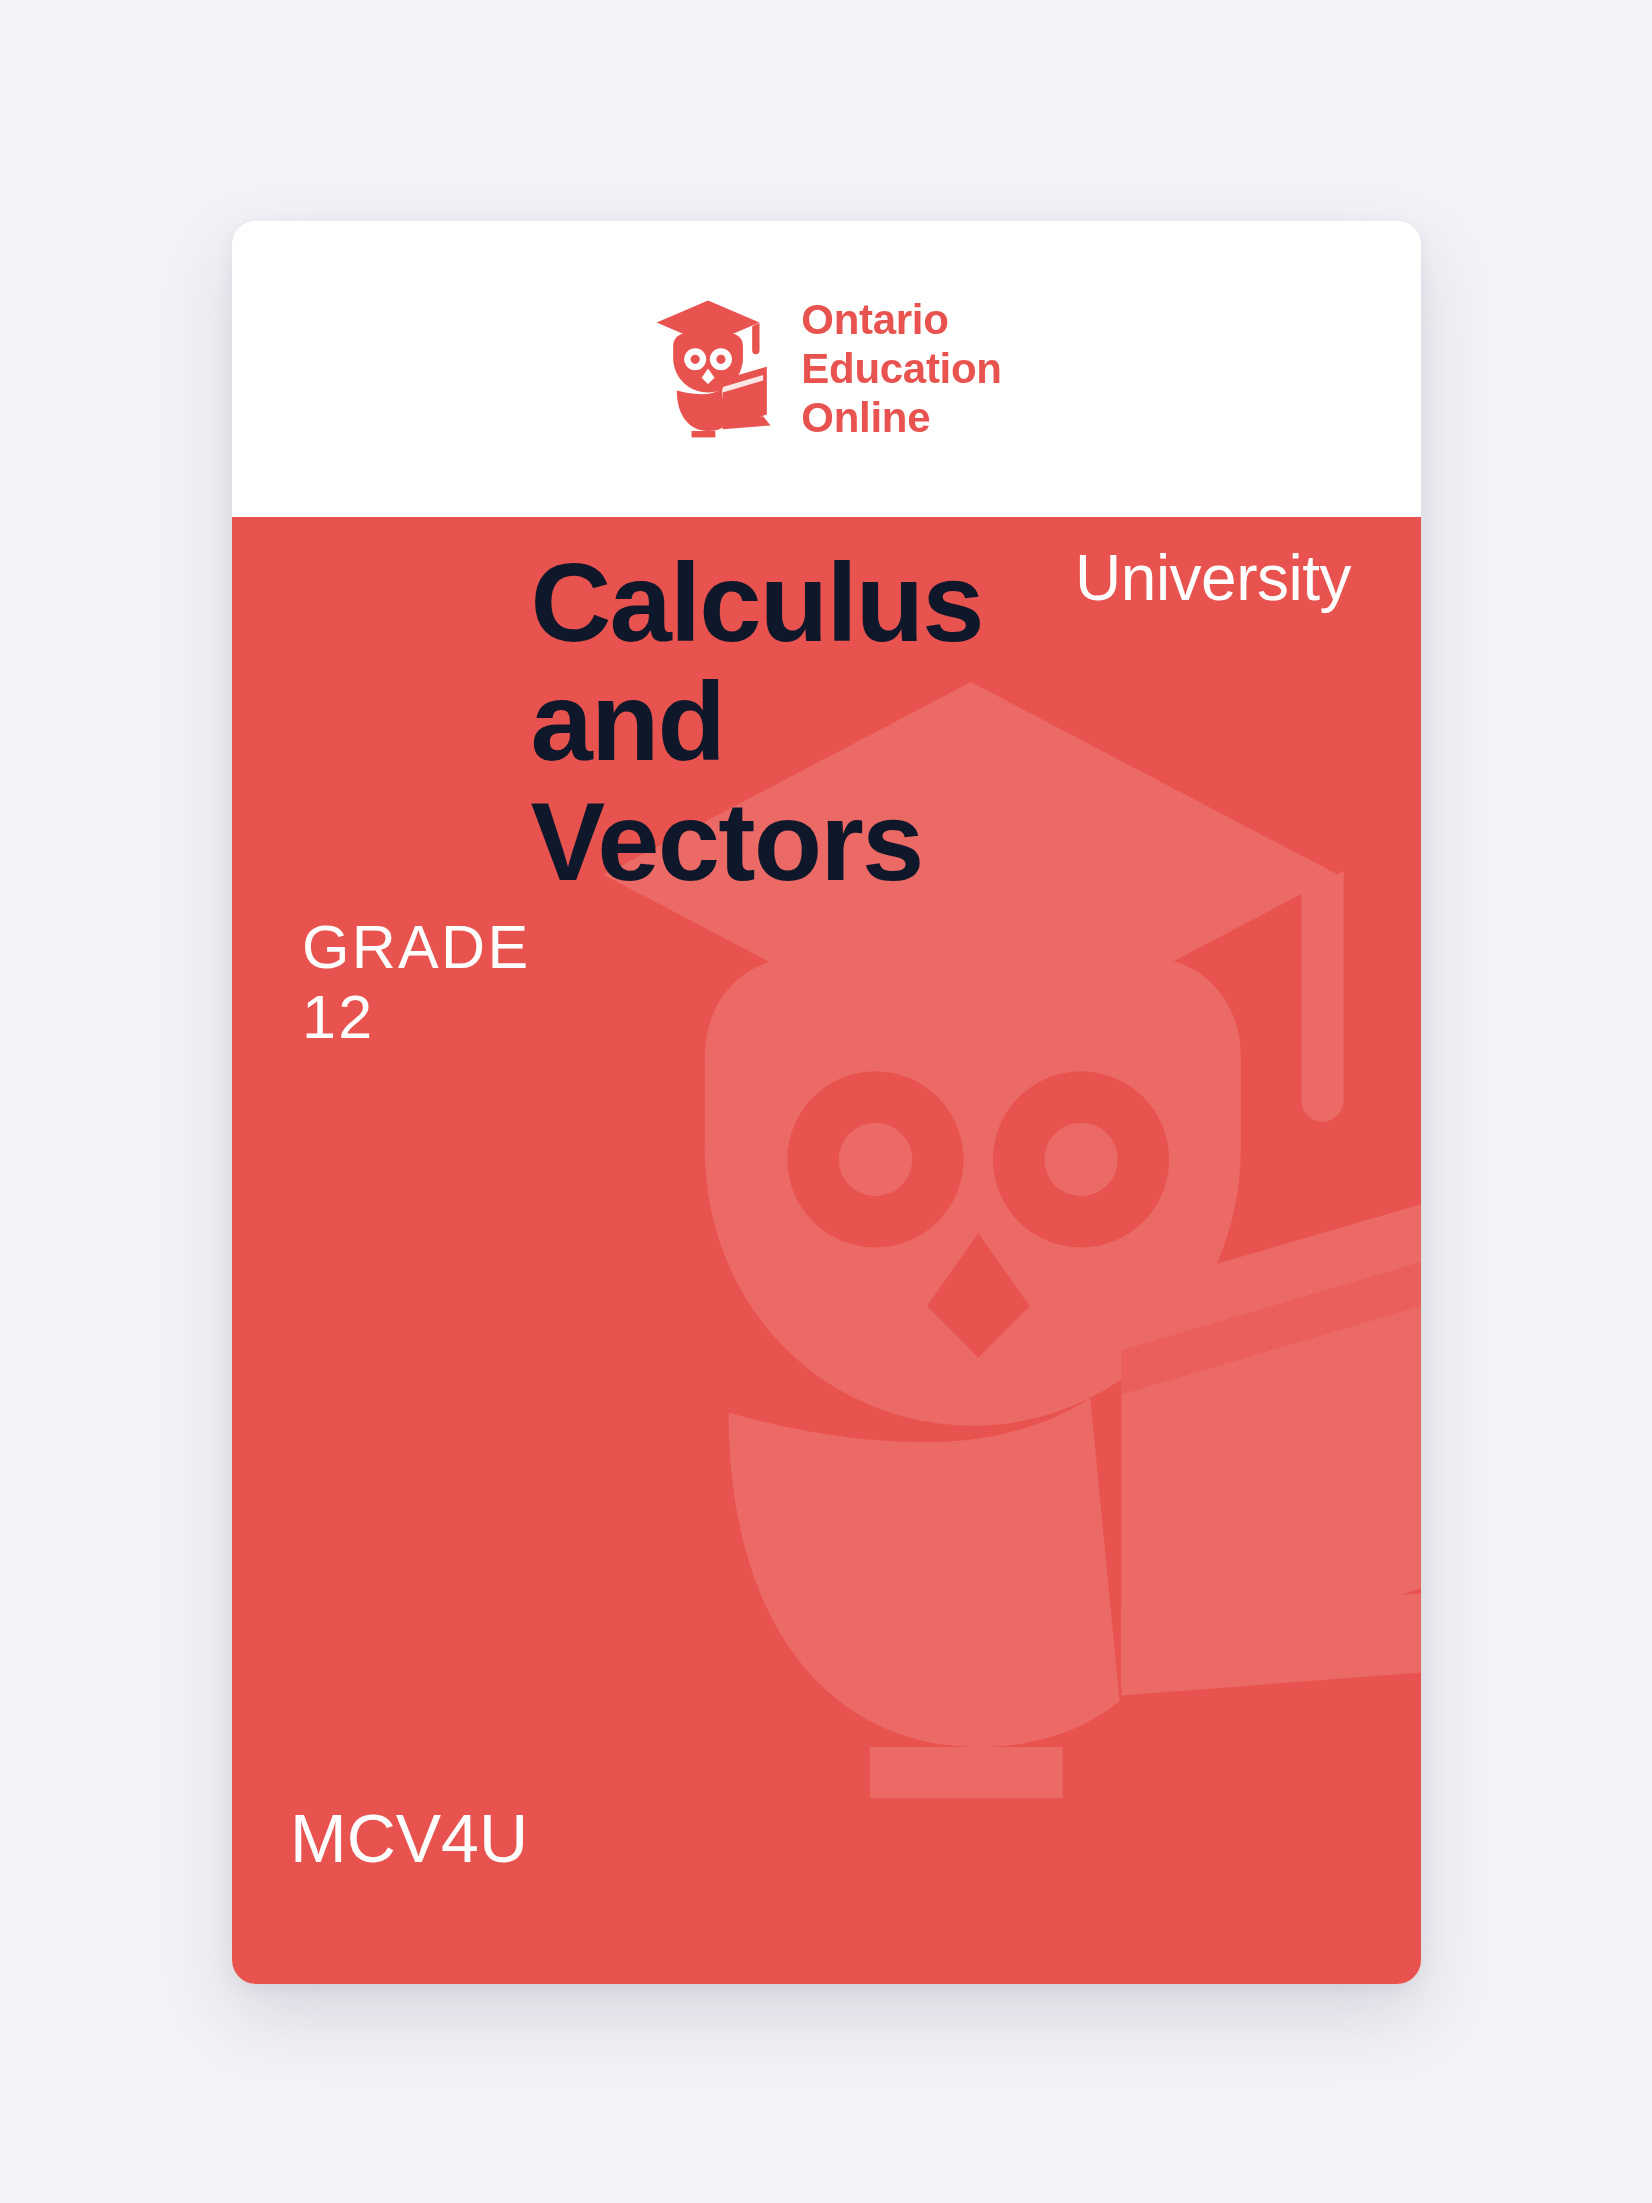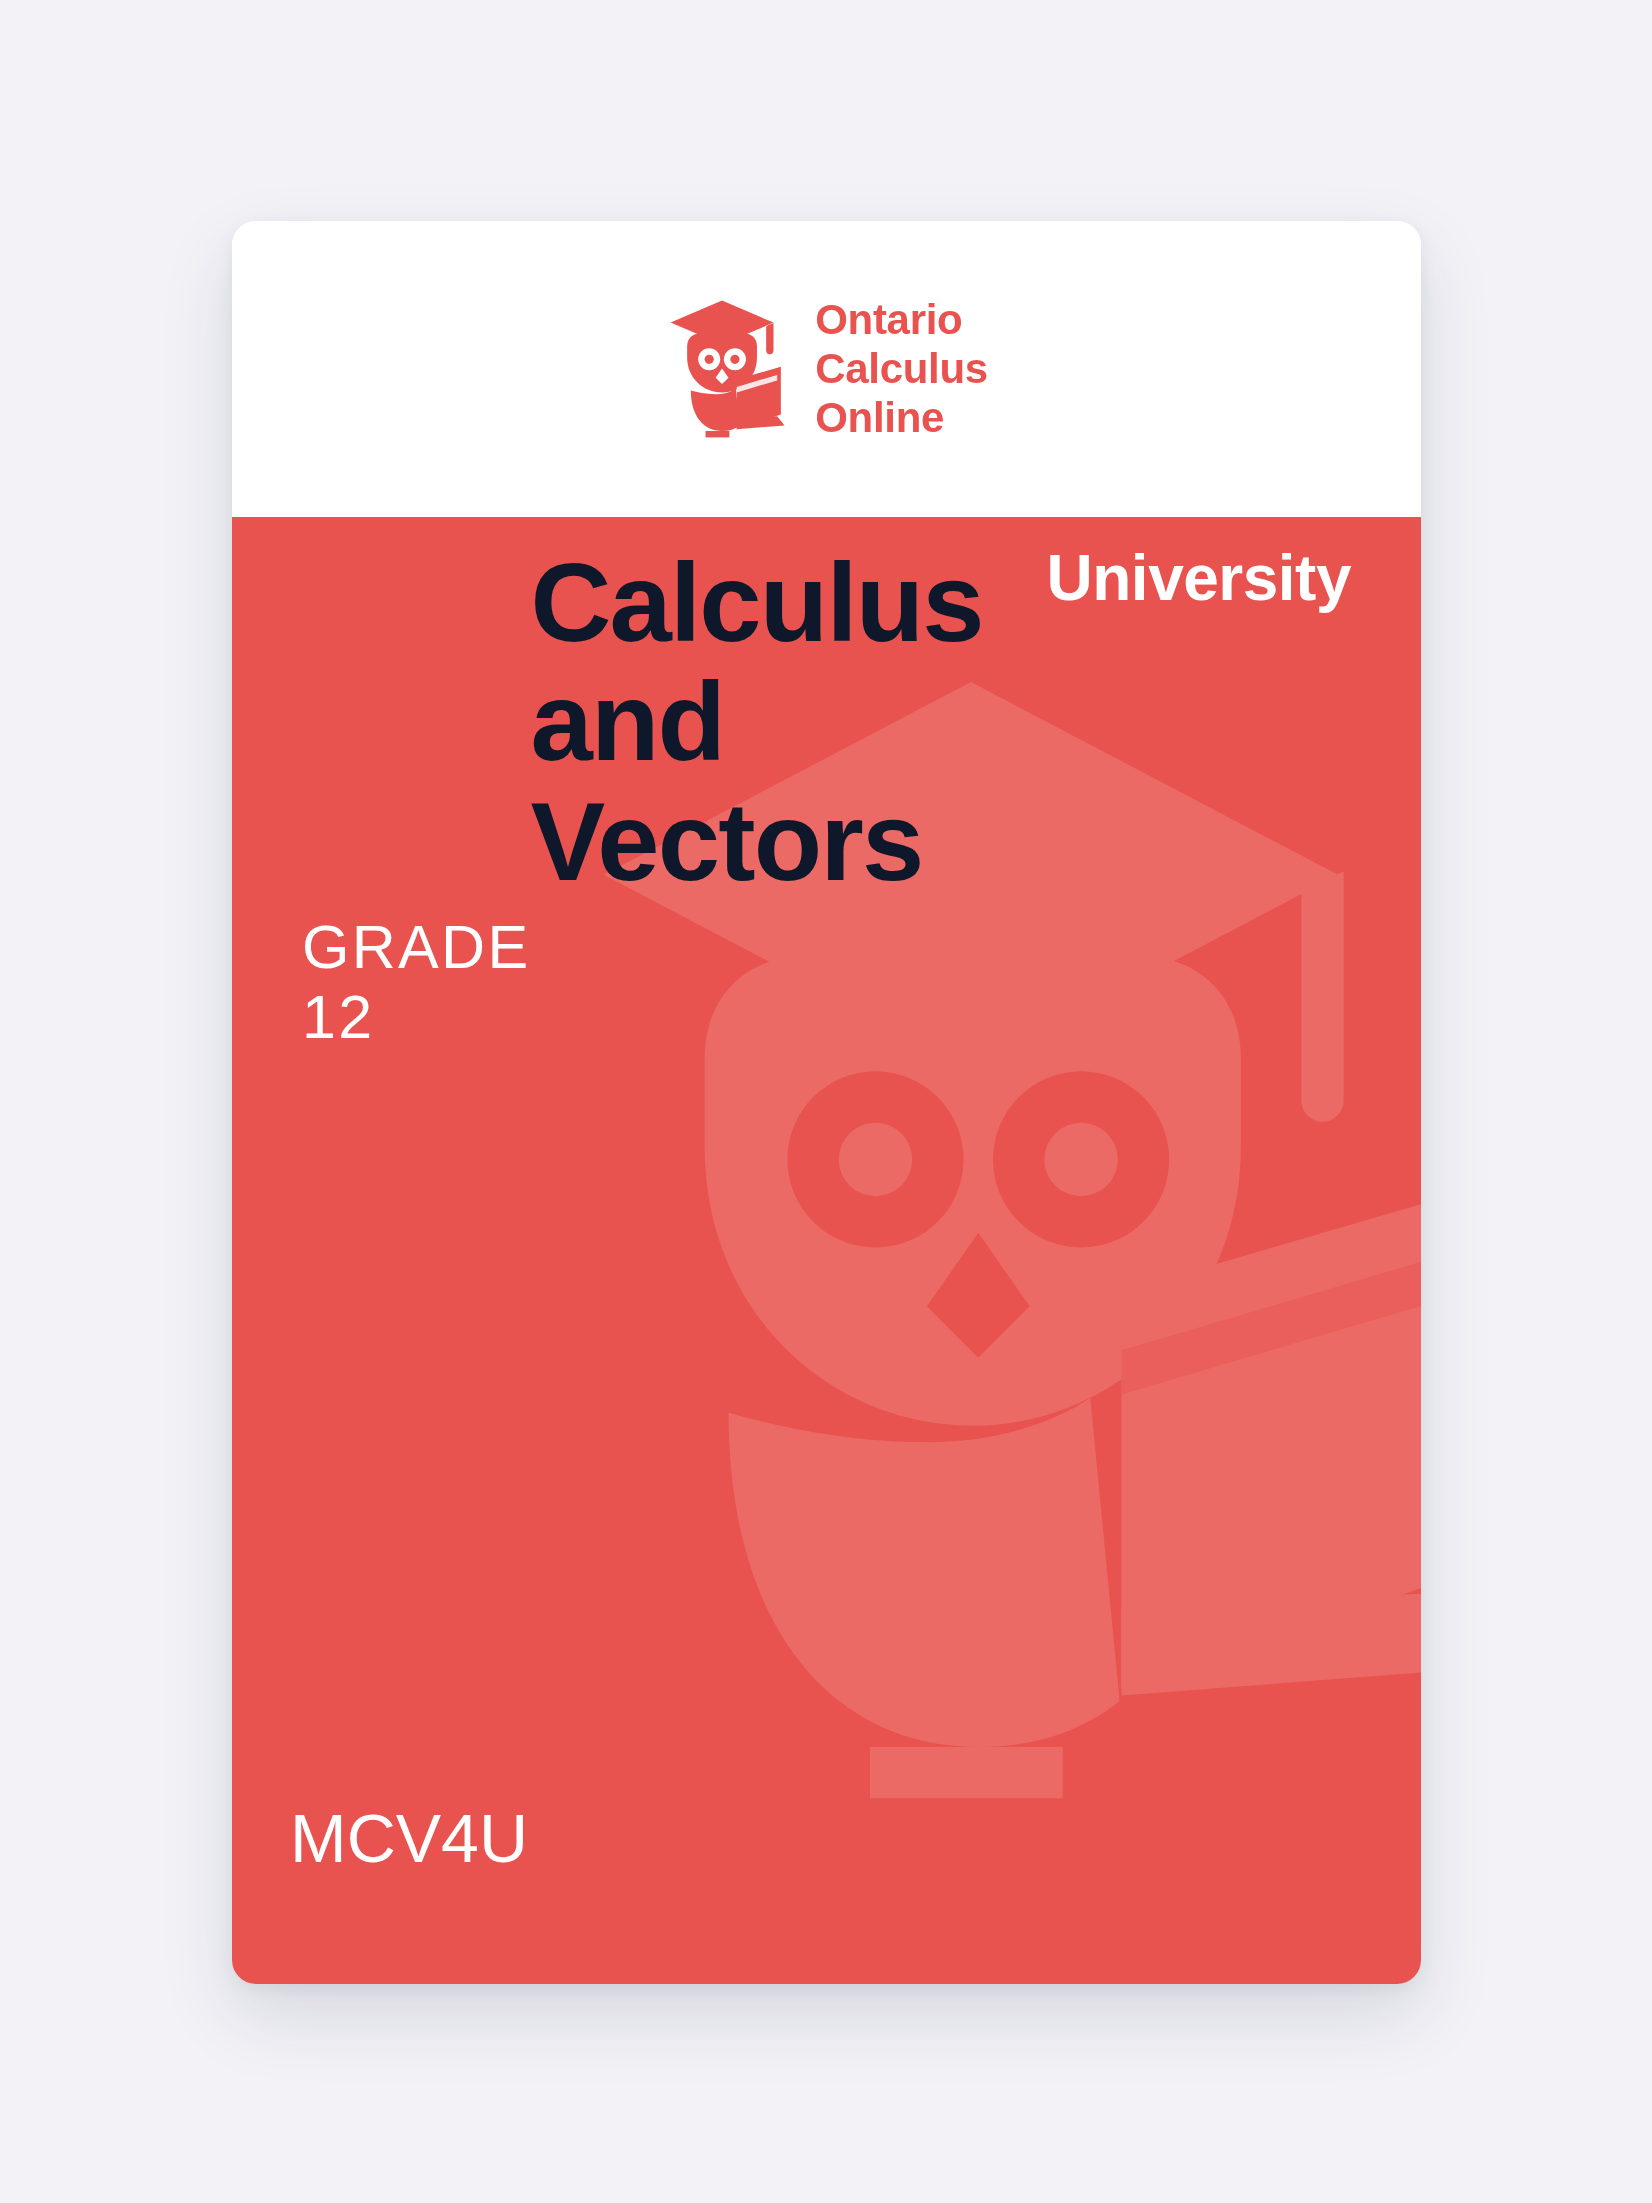--- a/index.html
+++ b/index.html
@@ -106,21 +106,21 @@
     font-weight: bold;
     color: #0f172a;
     letter-spacing: -1.8px;
     max-width: 716px;
   }
 
   .course-level {
     margin-top: 24px;
     font-size: 64px;
     color: #ffffff;
-    font-weight: bold;
+    font-weight: normal;
     letter-spacing: -0.5px;
   }
 
   .course-code {
     position: absolute;
     left: 58px;
     bottom: 107px;
     font-size: 68px;
     color: #ffffff;
     letter-spacing: 0px;
@@ -159,21 +159,21 @@
 
               <path d="M78 92 l48 -14 v52 l-48 16 z"></path>
               <path d="M78 100 l44 -13 v6 l-44 13 z" fill="#ffffff" opacity="0.85"></path>
               <path d="M78 146 l52 -4 l-8 -10 l-44 2 z"></path>
             </g>
           </svg>
         </span>
 
         <div class="logo-wordmark">
           <div>Ontario</div>
-          <div>Calculus</div>
+          <div>Education</div>
           <div>Online</div>
         </div>
 
       </div>
     </div>
 
     <div class="card-body">
 
       <span class="watermark">
         <svg viewBox="0 0 1000 1280" width="918" height="1175" aria-hidden="true" preserveAspectRatio="xMidYMid meet">

